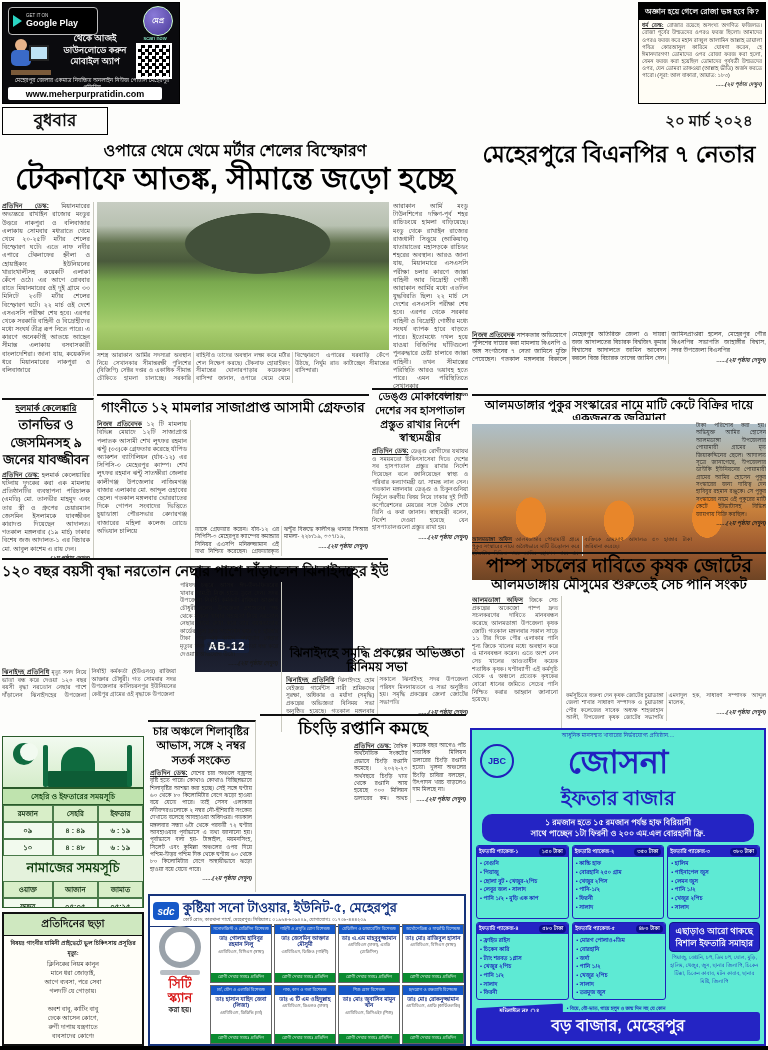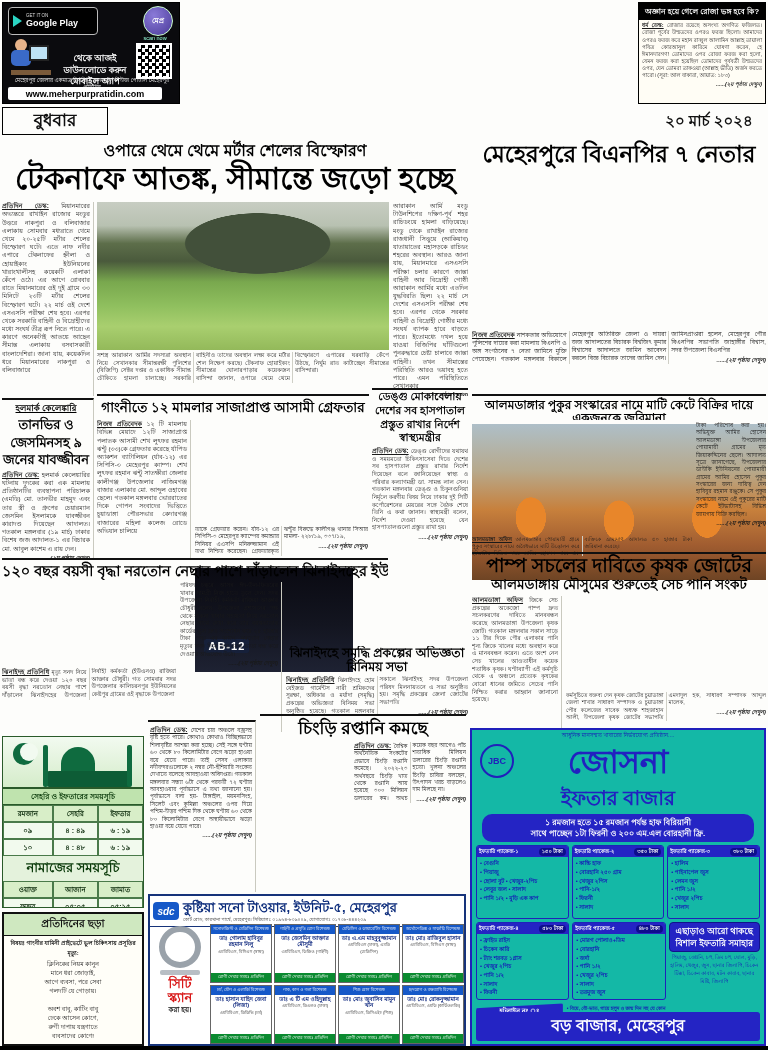--- a/index.html
+++ b/index.html
@@ -12,21 +12,21 @@
   .cols2{column-count:2;column-gap:5px;column-rule:1px solid #cfcfc6;}
   .cols3{column-count:3;column-gap:5px;column-rule:1px solid #cfcfc6;}
   .hl{font-weight:bold;color:#000;text-align:center;}
   .photo{background:#999;position:relative;}
   .rule-t{border-top:2px solid #111;}
   .vr{border-right:1px solid #c9c9bf;}
   
   #hdr-left{background:#0b0b0e;border:1px solid #000;color:#fff;}
   .play-badge{position:absolute;left:5px;top:4px;width:80px;height:24px;background:#000;border:1px solid #bbb;border-radius:4px;display:flex;align-items:center;padding:1px 4px;gap:4px;}
   .play-tri{width:0;height:0;border-left:9px solid #2bd4c2;border-top:6px solid transparent;border-bottom:6px solid transparent;}
-  .app-lines{position:absolute;left:52px;top:30px;width:80px;text-align:center;color:#fff;font-size:8.6px;font-weight:bold;line-height:1.35;margin-top:20px;}
+  .app-lines{position:absolute;left:52px;top:30px;width:80px;text-align:center;color:#fff;font-size:8.6px;font-weight:bold;line-height:1.35;}
   .logo-circ{position:absolute;right:6px;top:3px;width:28px;height:28px;border-radius:50%;background:radial-gradient(circle at 35% 30%,#8a7ad8,#4a3a98);display:flex;align-items:center;justify-content:center;color:#fff;font-size:7px;font-weight:bold;border:1px solid #cfc;}
   .scan{position:absolute;right:4px;top:32px;width:40px;text-align:center;font-size:5.5px;color:#9fd;}
   .qr{position:absolute;right:7px;top:40px;width:32px;height:32px;background:repeating-conic-gradient(#000 0% 25%,#fff 0% 50%) 0 0/7px 7px;border:2px solid #fff;}
   .person{position:absolute;left:8px;top:34px;width:40px;height:38px;}
   .person .head{position:absolute;left:4px;top:2px;width:12px;height:12px;border-radius:50%;background:#e8b48a;}
   .person .bodyp{position:absolute;left:0px;top:13px;width:20px;height:16px;border-radius:5px;background:#3a6ac8;}
   .person .mon{position:absolute;right:2px;top:8px;width:16px;height:12px;background:#bfe3f5;border:2px solid #222;}
   .person .desk{position:absolute;left:0;bottom:0;width:40px;height:5px;background:#7a5a3a;}
   .portal-line{position:absolute;left:3px;top:74px;width:172px;text-align:center;font-size:5.6px;line-height:1.3;color:#fff;}
   .webbox{position:absolute;left:5px;bottom:3px;width:154px;height:13px;background:#fff;border-radius:2px;display:flex;align-items:center;justify-content:center;font-weight:bold;font-size:9px;color:#000;}
@@ -78,21 +78,21 @@
   .ct-bed{width:40px;height:5px;background:#b8bec4;margin:0 auto 2px auto;border-radius:2px;}
   .ct-txt{color:#d81818;font-weight:900;font-size:13px;line-height:1.05;}
   .ct-sub{font-size:7px;font-weight:bold;color:#111;}
   .doc-grid{position:absolute;left:60px;top:28px;width:254px;height:120px;display:grid;grid-template-columns:repeat(4,1fr);grid-template-rows:1fr 1fr;gap:2px;}
   .doc{border:1px solid #666;display:flex;flex-direction:column;overflow:hidden;}
   .doc .sp{background:#1558c8;color:#fff;font-size:4.2px;text-align:center;padding:1px;}
   .doc .nm{color:#06207a;font-weight:bold;font-size:5.6px;text-align:center;line-height:1.15;padding:1px;flex:0 0 auto;}
   .doc .dg{font-size:4.2px;color:#333;text-align:center;flex:1;}
   .doc .tm{background:#0a8a30;color:#fff;font-size:4.2px;text-align:center;padding:1px;}
   
-  #josna{border:2.5px solid #2020bb;background:#14b8a6;color:#1616b8;}
+  #josna{border:2.5px solid #2020bb;background:#5eead4;color:#1616b8;}
   .j-tag{font-size:5.6px;text-align:center;padding-top:1px;}
   .j-brandrow{position:relative;height:46px;}
   .jbc{position:absolute;left:8px;top:4px;width:30px;height:30px;border-radius:50%;border:2.5px solid #2020bb;color:#2020bb;display:flex;align-items:center;justify-content:center;font-weight:900;font-size:9px;}
   .j-brand{text-align:center;font-size:32px;font-weight:900;line-height:44px;color:#2121c0;}
   .j-sub1{text-align:center;font-size:20px;font-weight:900;color:#2121c0;line-height:1.25;}
   .j-sub2{text-align:center;font-size:21px;font-weight:900;color:#2121c0;line-height:1.3;}
   .j-offer{margin:3px 10px;background:#2424c4;color:#fff;border-radius:10px;font-size:8px;font-weight:bold;text-align:center;white-space:pre-line;padding:3px 2px;line-height:1.4;}
   .pk-row{display:flex;gap:3px;margin:3px 4px 0 4px;}
   .pk{flex:1;border:1.5px solid #2020bb;border-radius:3px;overflow:hidden;display:flex;flex-direction:column;}
   .pk-h{background:#2424c4;color:#fff;display:flex;justify-content:space-between;font-size:5.2px;font-weight:bold;padding:1.5px 2px;align-items:center;}
@@ -278,20 +278,21 @@
 ব্যবসাদের কোণে!
 
 নিঝার তাদের ডালভাত তাই
 ভাবেন তারা ইতি,
 স্বাস্থ্যসেবার নেইকো বালাই
 টাকার খেলায় বিত্তি!</div>
 
   </div>
 
   <div class="abs rule-t vr" style="left:148px;top:720px;width:108px;height:172px;padding:2px 3px 0 2px;">
+    <div class="hl" style="font-size:11px;line-height:1.3;">চার অঞ্চলে শিলাবৃষ্টির আভাস, সঙ্গে ২ নম্বর সতর্ক সংকেত</div>
     <div class="body-txt" style="font-size:5.6px;margin-top:2px;"><span class="byline">প্রতিদিন ডেস্ক:</span> <span>দেশের চার অঞ্চলে বজ্রসহ বৃষ্টি হতে পারে। কোথাও কোথাও বিচ্ছিন্নভাবে শিলাবৃষ্টির আশঙ্কা করা হচ্ছে। সেই সঙ্গে ঘণ্টায় ৬০ থেকে ৮০ কিলোমিটার বেগে ঝড়ো হাওয়া বয়ে যেতে পারে। তাই সেসব এলাকার নদীবন্দরগুলোকে ২ নম্বর নৌ-হুঁশিয়ারি সংকেত দেখাতে বলেছে আবহাওয়া অধিদপ্তর। গতকাল মঙ্গলবার সন্ধ্যা ৬টা থেকে পরবর্তী ৭২ ঘণ্টার আবহাওয়ার পূর্বাভাসে এ তথ্য জানানো হয়। পূর্বাভাসে বলা হয়- টাঙ্গাইল, ময়মনসিংহ, সিলেট এবং কুমিল্লা অঞ্চলের ওপর দিয়ে পশ্চিম-উত্তর পশ্চিম দিক থেকে ঘণ্টায় ৬০ থেকে ৮০ কিলোমিটার বেগে অস্থায়ীভাবে ঝড়ো হাওয়া বয়ে যেতে পারে।</span><span class="more">......(২য় পৃষ্ঠায় দেখুন)</span></div>
   </div>
 
   <div class="abs rule-t hl" style="left:260px;top:714px;width:206px;height:26px;font-size:17px;line-height:26px;">চিংড়ি রপ্তানি কমছে বিশ্ববাজারে</div>
 
   <div class="abs" style="left:354px;top:742px;width:112px;height:148px;">
     <div class="body-txt cols2" style="font-size:5.6px;"><span class="byline">প্রতিদিন ডেস্ক:</span> <span>বৈশ্বিক অর্থনৈতিক সংকটের প্রভাবে চিংড়ি রপ্তানি কমেছে। ২০২২-২৩ অর্থবছরে চিংড়ি খাত থেকে রপ্তানি আয় হয়েছে ৩০০ মিলিয়ন ডলারের কম। অথচ কয়েক বছর আগেও পাঁচ শতাধিক মিলিয়ন ডলারের চিংড়ি রপ্তানি হতো। খুলনা অঞ্চলের চিংড়ি চাষিরা বলছেন, উৎপাদন খরচ বাড়লেও দাম মিলছে না।</span><span class="more">......(২য় পৃষ্ঠায় দেখুন)</span></div>
   </div>
 
   <div id="sono" class="abs" style="left:148px;top:894px;width:318px;height:152px;">

